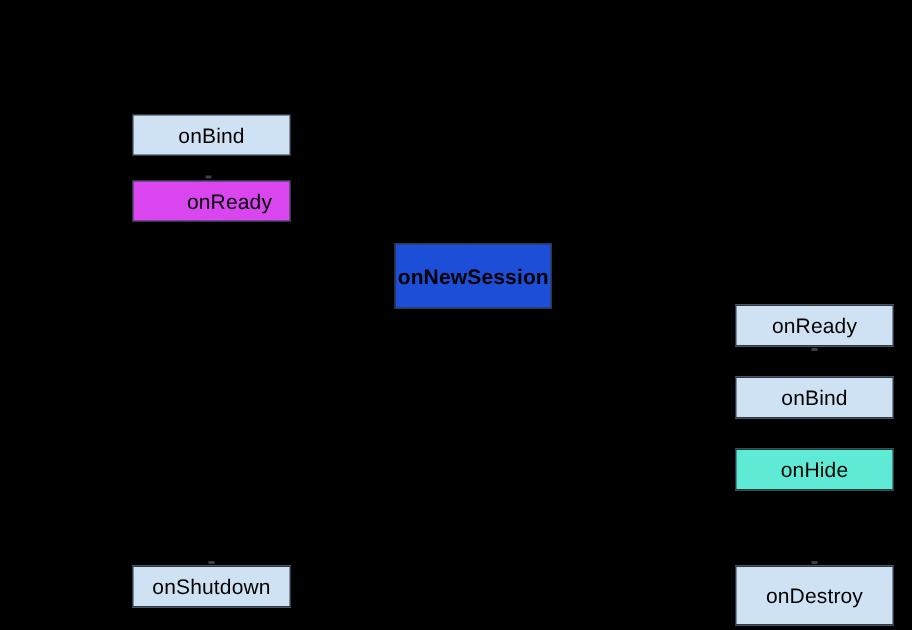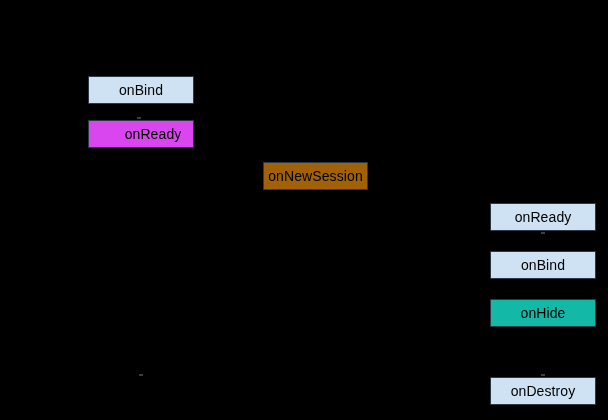--- a/index.html
+++ b/index.html
@@ -40,38 +40,41 @@
 <div class="canvas" id="canvas" style="background: rgb(0, 0, 0);">
 
     <div class="node" style="left: 88px; top: 76px; width: 106px; height: 28px; background: rgb(207, 226, 243); border-color: rgb(44, 56, 69);">
       <span class="node-label" style="color: rgb(0, 0, 0);">onBind</span>
     </div>
 
     <div class="node" style="left: 88px; top: 120px; width: 106px; height: 28px; background: #d946ef; border-color: rgb(44, 56, 69); padding-left: 24px;">
       <span class="node-label" style="color: rgb(0, 0, 0);">onReady</span>
     </div>
 
-    <div class="node" style="left: 263px; top: 162px; width: 105px; height: 28px; background: #a16207; border-color: rgb(44, 56, 69);">
+    <div class="node" style="left: 263px; top: 162px; width: 105px; height: 44px; background: #1d4ed8; border-color: rgb(44, 56, 69); font-weight: bold;">
       <span class="node-label" style="color: rgb(0, 0, 0);">onNewSession</span>
     </div>
 
     <div class="node" style="left: 490px; top: 203px; width: 106px; height: 28px; background: rgb(207, 226, 243); border-color: rgb(44, 56, 69);">
       <span class="node-label" style="color: rgb(0, 0, 0);">onReady</span>
     </div>
 
     <div class="node" style="left: 490px; top: 251px; width: 106px; height: 28px; background: rgb(207, 226, 243); border-color: rgb(44, 56, 69);">
       <span class="node-label" style="color: rgb(0, 0, 0);">onBind</span>
     </div>
 
-    <div class="node" style="left: 490px; top: 299px; width: 106px; height: 28px; background: #14b8a6; border-color: rgb(44, 56, 69);">
+    <div class="node" style="left: 490px; top: 299px; width: 106px; height: 28px; background: #5eead4; border-color: rgb(44, 56, 69);">
       <span class="node-label" style="color: rgb(0, 0, 0);">onHide</span>
     </div>
 
+    <div class="node" style="left: 88px; top: 377px; width: 106px; height: 28px; background: rgb(207, 226, 243); border-color: rgb(44, 56, 69);">
+      <span class="node-label" style="color: rgb(0, 0, 0);">onShutdown</span>
+    </div>
 
-    <div class="node" style="left: 490px; top: 377px; width: 106px; height: 28px; background: rgb(207, 226, 243); border-color: rgb(44, 56, 69);">
+    <div class="node" style="left: 490px; top: 377px; width: 106px; height: 40px; background: rgb(207, 226, 243); border-color: rgb(44, 56, 69);">
       <span class="node-label" style="color: rgb(0, 0, 0);">onDestroy</span>
     </div>
 
     <div class="artifact" style="left: 137px; top: 117px; width: 4px; height: 2px; background: rgb(73, 84, 95);"></div>
 
     <div class="artifact" style="left: 541px; top: 232px; width: 4px; height: 2px; background: rgb(73, 84, 95);"></div>
 
     <div class="artifact" style="left: 139px; top: 374px; width: 4px; height: 2px; background: rgb(73, 84, 95);"></div>
 
     <div class="artifact" style="left: 541px; top: 374px; width: 4px; height: 2px; background: rgb(73, 84, 95);"></div>

